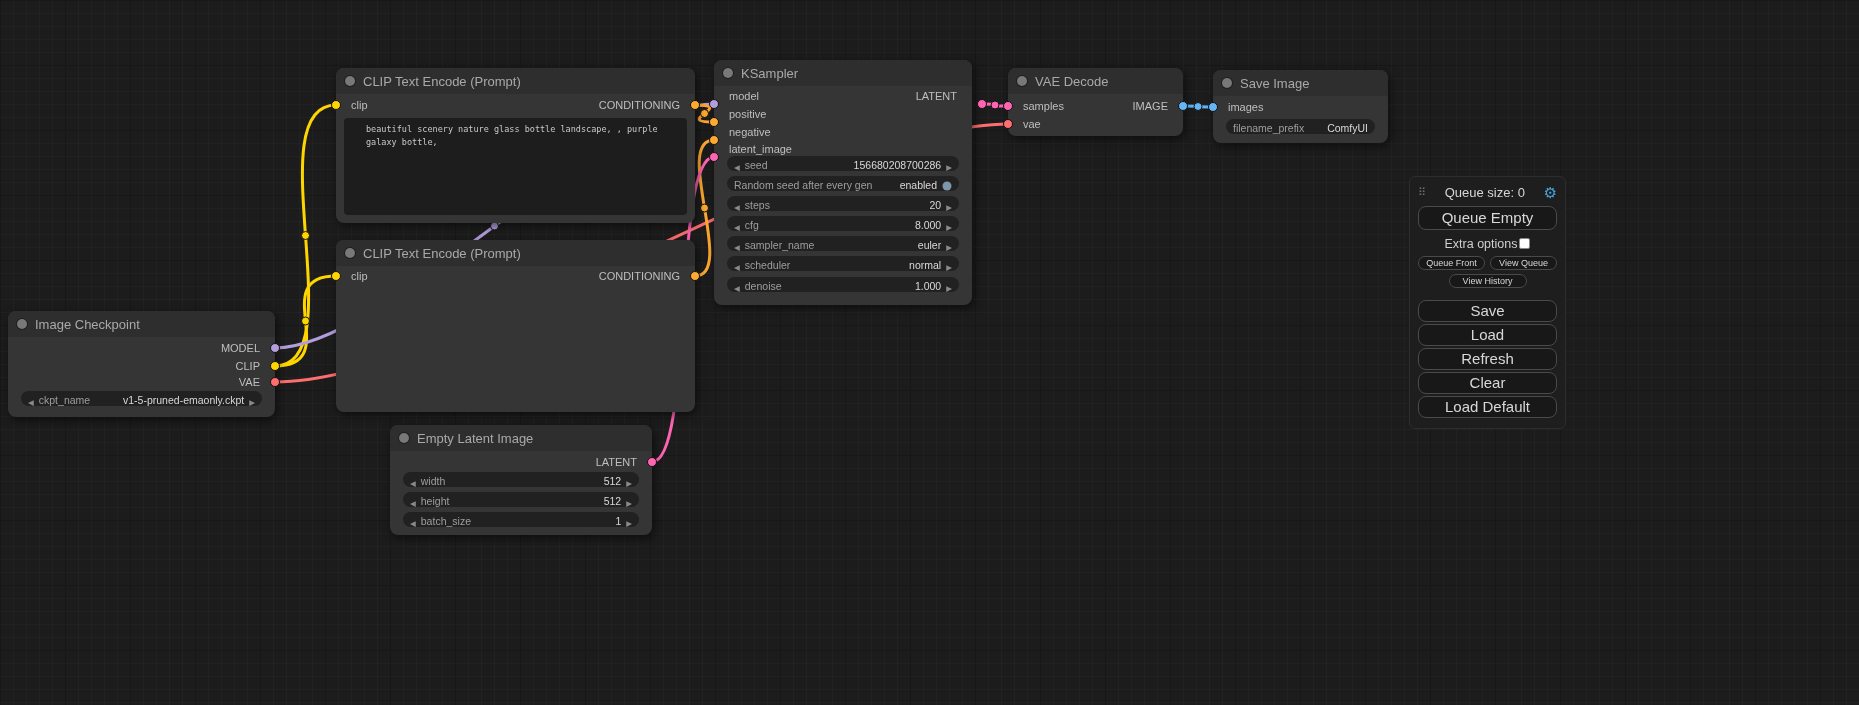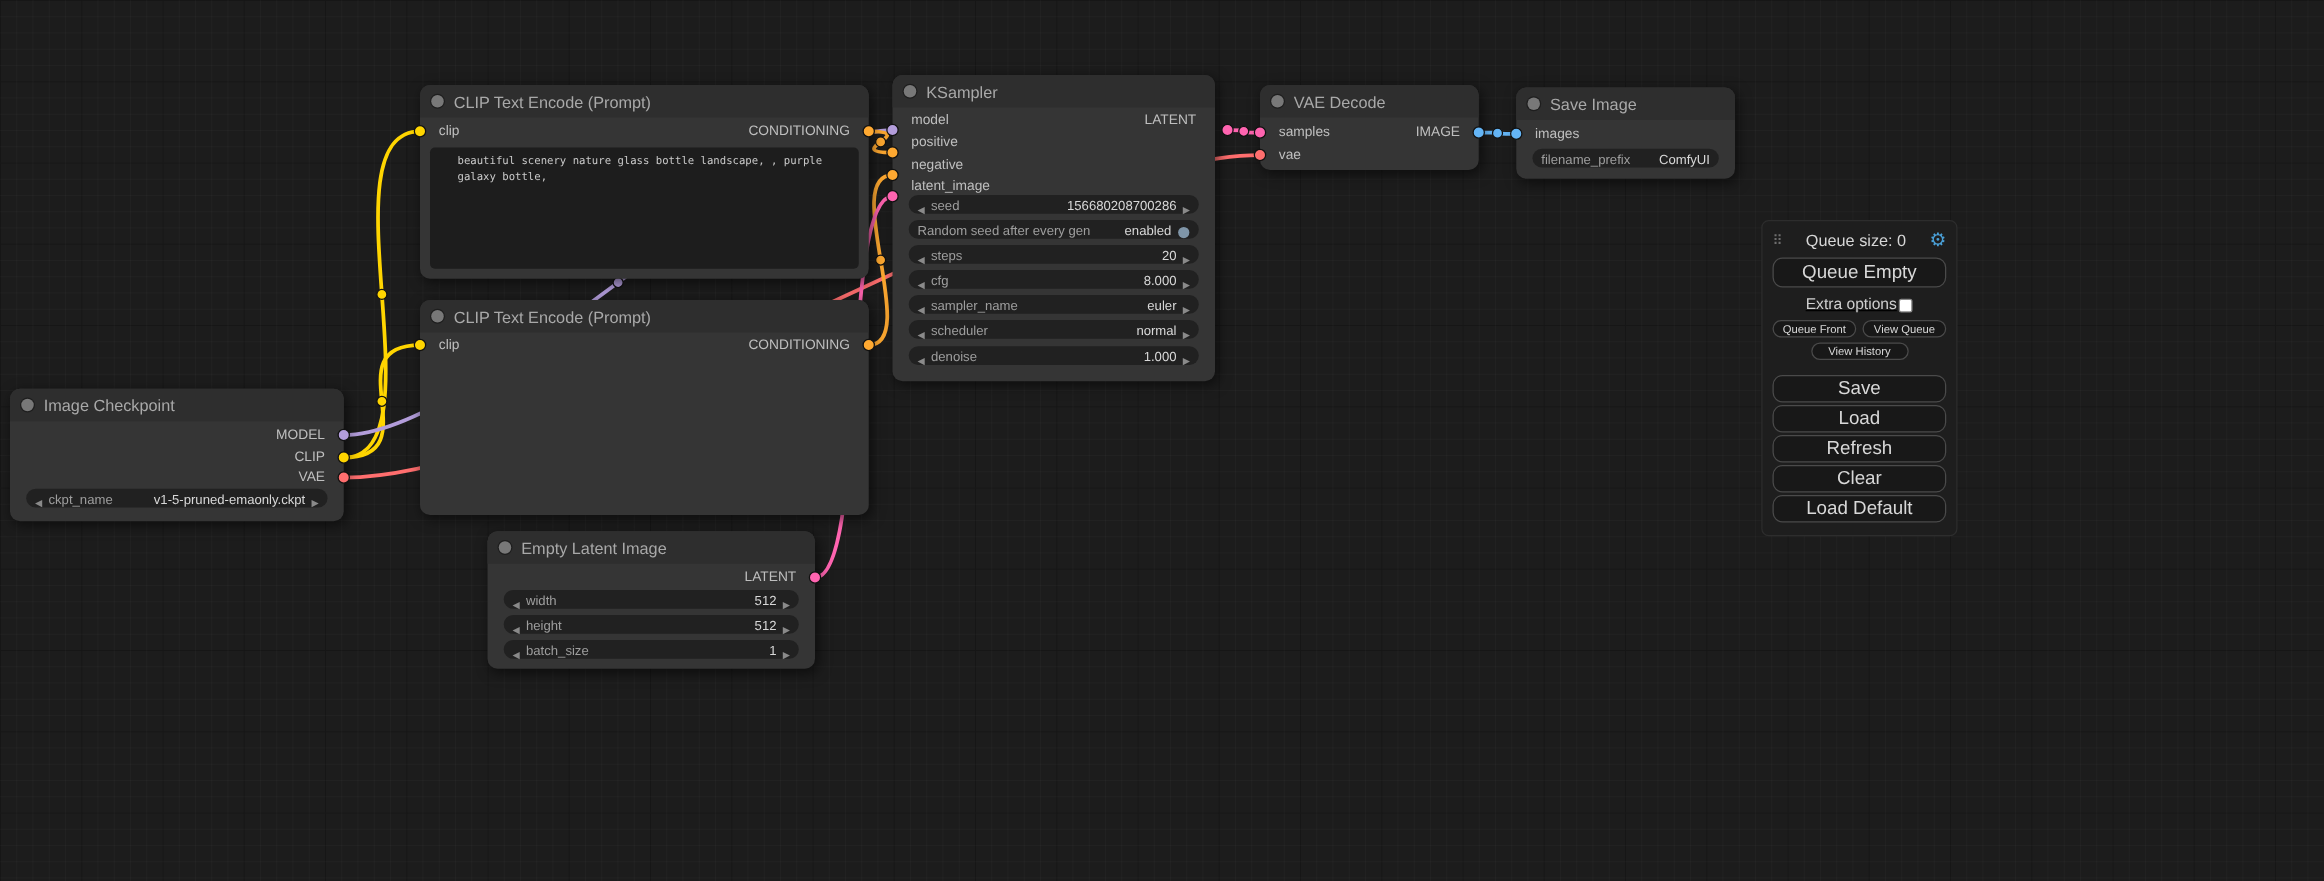--- a/index.html
+++ b/index.html
@@ -28,21 +28,21 @@
   .toggle-svg{flex:0 0 auto;display:block;}
   .prompt-box{position:absolute;left:8px;right:8px;background:#1d1d1d;border-radius:4px;padding:5px 22px;font-family:"DejaVu Sans Mono",monospace;font-size:8.5px;color:#c9c9c9;line-height:1.5;box-sizing:border-box;overflow:hidden;white-space:pre-wrap;word-break:break-word;}
   
   #queue-panel{position:absolute;left:1409px;top:176px;width:157px;background:rgba(31,31,31,0.95);border:1px solid #2d2d2d;border-radius:6px;padding:7px 8px 10px;box-sizing:border-box;z-index:5;}
   .qp-header{display:flex;align-items:center;height:16px;}
   .drag-handle{color:#6e6e6e;font-size:11px;cursor:move;}
   .queue-size{flex:1;text-align:center;color:#d6d6d6;font-size:13px;}
   .gear{font-size:15px;line-height:1;cursor:pointer;}
   .btn{display:block;width:100%;background:#181818;border:1px solid #4a4a4a;border-radius:8px;color:#d8d8d8;text-align:center;box-sizing:border-box;cursor:pointer;font-family:inherit;padding:0;}
   .btn-queue{height:24px;line-height:22px;font-size:15px;margin-top:6px;}
-  .extra-row{margin-top:7px;display:flex;justify-content:center;align-items:flex-end;gap:2px;height:13px;text-decoration:underline;}
+  .extra-row{margin-top:7px;display:flex;justify-content:center;align-items:center;gap:2px;height:13px;}
   .extra-label{color:#cfcfcf;font-size:12.5px;}
   .checkbox{width:11px;height:11px;background:#ffffff;border-radius:2px;border:1px solid #888;box-sizing:border-box;cursor:pointer;}
   .small-row{display:flex;gap:5px;margin-top:6px;}
   .btn-small{flex:1;height:14px;line-height:12px;font-size:9px;border-radius:7px;}
   .btn-history{width:78px;height:14px;line-height:12px;font-size:9px;border-radius:7px;margin:4px auto 11px;}
   .btn-big{height:22px;line-height:20px;font-size:15px;margin-top:2px;}
   .btn-big.first{margin-top:12px;}
 </style>
 </head>
 <body>

